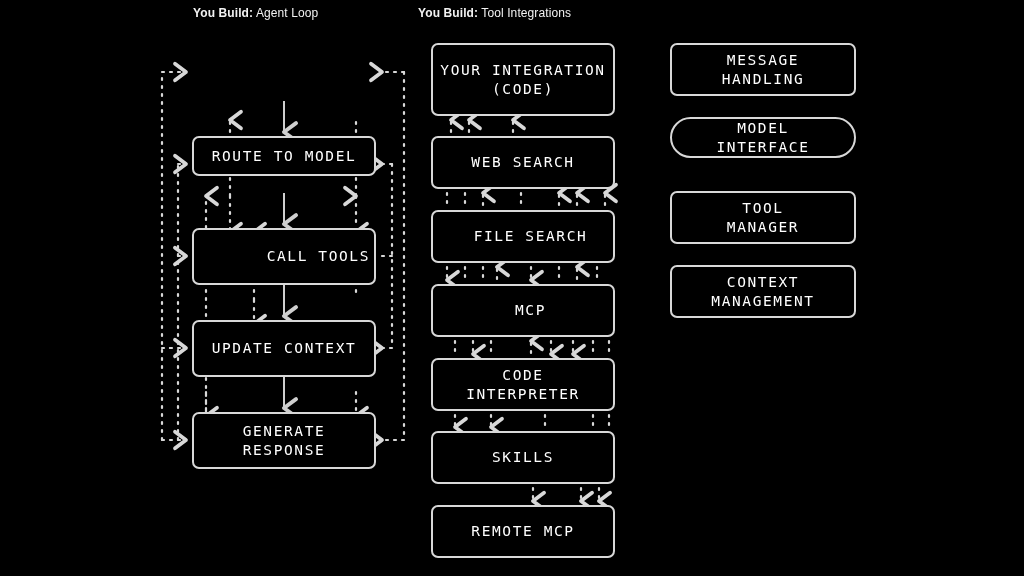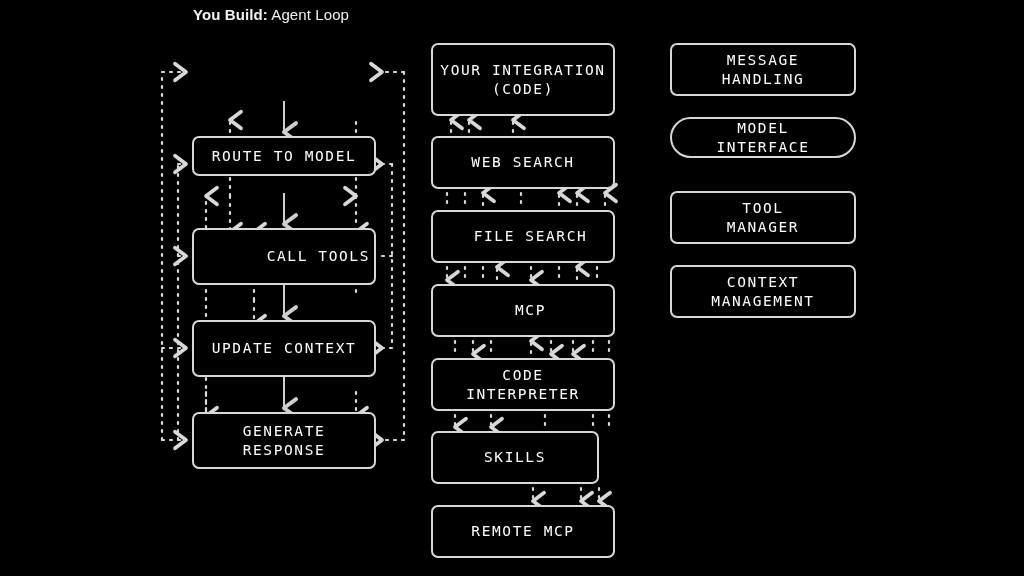--- a/index.html
+++ b/index.html
@@ -6,21 +6,21 @@
   body{
     width:1024px;height:576px;overflow:hidden;position:relative;
     font-family:"Liberation Sans",sans-serif;
     background:#000;color:#fff;
   }
   #stage{position:absolute;left:0;top:0;width:1024px;height:576px;}
   svg#wires{position:absolute;left:0;top:0;width:1024px;height:576px;pointer-events:none;}
 
   .col-title{
     position:absolute;
-    font-size:15px;
+    font-size:12px;
     color:#f2f2f2;
     white-space:nowrap;
     letter-spacing:0.1px;
   }
   .col-title .lead{font-weight:700;}
   .col-title .rest{font-weight:400;}
 
   .node{
     position:absolute;
     box-sizing:border-box;
@@ -153,36 +153,37 @@
     </div>
     <div class="node" title="CALL TOOLS" style="left: 192px; top: 228px; width: 184px; height: 57px; justify-content: flex-end;">
       <span>CALL&nbsp;TOOLS</span>
     </div>
     <div class="node" title="UPDATE CONTEXT" style="left: 192px; top: 320px; width: 184px; height: 57px;">
       <span>UPDATE&nbsp;CONTEXT</span>
     </div>
     <div class="node two" title="GENERATE RESPONSE" style="left: 192px; top: 412px; width: 184px; height: 57px;">
       <span>GENERATE<br>RESPONSE</span>
     </div>
+    <div class="col-title" style="left: 418px; top: 6px;"><span class="lead">You Build:</span><span class="rest"> Tool Integrations</span></div>
     <div class="node two" title="YOUR INTEGRATION (CODE)" style="left: 431px; top: 43px; width: 184px; height: 73px;">
       <span>YOUR&nbsp;INTEGRATION<br>(CODE)</span>
     </div>
     <div class="node" title="WEB SEARCH" style="left: 431px; top: 136px; width: 184px; height: 53px;">
       <span>WEB&nbsp;SEARCH</span>
     </div>
     <div class="node" title="FILE SEARCH" style="left: 431px; top: 210px; width: 184px; height: 53px; padding-left: 15px;">
       <span>FILE&nbsp;SEARCH</span>
     </div>
     <div class="node" title="MCP" style="left: 431px; top: 284px; width: 184px; height: 53px; padding-left: 15px;">
       <span>MCP</span>
     </div>
     <div class="node two" title="CODE INTERPRETER" style="left: 431px; top: 358px; width: 184px; height: 53px;">
       <span>CODE<br>INTERPRETER</span>
     </div>
-    <div class="node" title="SKILLS" style="left: 431px; top: 431px; width: 168px; height: 53px; text-align: right;">
+    <div class="node" title="SKILLS" style="left: 431px; top: 431px; width: 184px; height: 53px; text-align: right;">
       <span>SKILLS</span>
     </div>
     <div class="node" title="REMOTE MCP" style="left: 431px; top: 505px; width: 184px; height: 53px;">
       <span>REMOTE&nbsp;MCP</span>
     </div>
     <div class="node two" title="MESSAGE HANDLING" style="left: 670px; top: 43px; width: 186px; height: 53px;">
       <span>MESSAGE<br>HANDLING</span>
     </div>
     <div class="node two" title="MODEL INTERFACE" style="left: 670px; top: 117px; width: 186px; height: 41px; border-radius: 22px;">
       <span>MODEL<br>INTERFACE</span>

